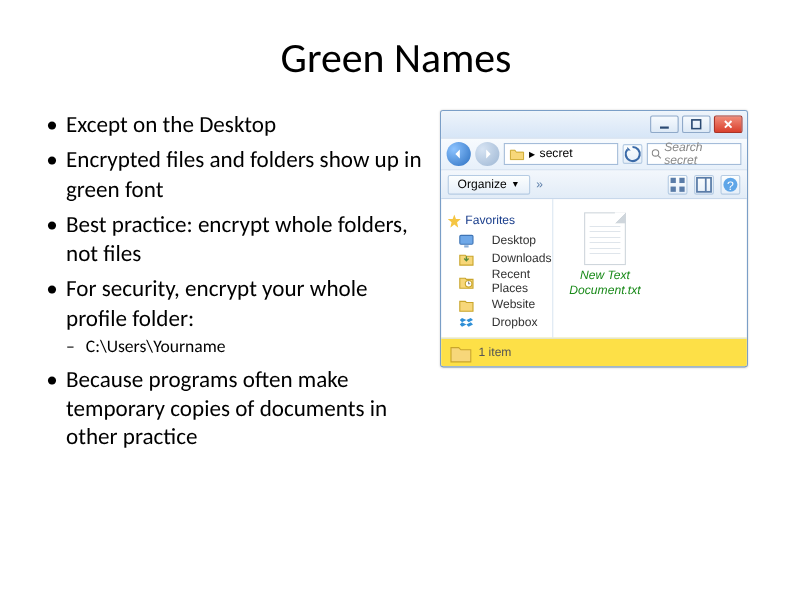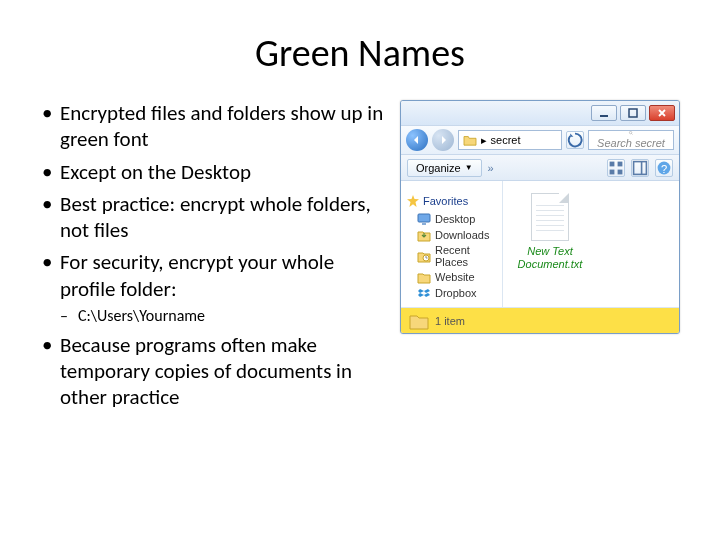--- a/index.html
+++ b/index.html
@@ -21,52 +21,52 @@
   .titlebar { height: 24px; background: linear-gradient(#eef4fb, #d7e6f7); display: flex; align-items: center; justify-content: flex-end; padding: 0 4px; gap: 3px; }
   .tbtn { width: 26px; height: 16px; border: 1px solid #8fa9c9; border-radius: 2px; display: flex; align-items: center; justify-content: center; background: linear-gradient(#f6fafe,#dde9f6); }
   .tbtn.close { background: linear-gradient(#f08c7a,#d9402d); border-color: #a83428; color: #fff; }
   .tbtn svg { width: 10px; height: 10px; }
   .navrow { height: 30px; background: linear-gradient(#f8fbfe,#e7f0fa); display: flex; align-items: center; gap: 4px; padding: 0 5px; border-top: 1px solid #c8d8eb; border-bottom: 1px solid #c8d8eb; }
   .navbtn { width: 22px; height: 22px; border-radius: 50%; background: radial-gradient(circle at 30% 30%, #8cc3ff, #2b6fc0); display:flex; align-items:center; justify-content:center; }
   .navbtn.fwd { background: radial-gradient(circle at 30% 30%, #d7e4f3, #9db6d3); }
   .navbtn svg { width: 10px; height: 10px; fill: #fff; }
   .addr { flex: 1; height: 20px; border: 1px solid #a4bcd9; background: #fff; display: flex; align-items: center; padding: 0 4px; gap: 4px; }
   .folder-ico { width: 14px; height: 12px; }
-  .searchbox { width: 86px; height: 20px; border: 1px solid #a4bcd9; background: #fff; display: flex; align-items: center; padding: 0 3px; color: #888; font-style: italic; gap: 2px; flex-direction: column; }
+  .searchbox { width: 86px; height: 20px; border: 1px solid #a4bcd9; background: #fff; display: flex; align-items: center; padding: 0 3px; color: #888; font-style: italic; gap: 2px; }
   .toolbar { height: 26px; background: linear-gradient(#f3f7fc,#e2ecf7); display: flex; align-items: center; padding: 0 6px; gap: 6px; border-bottom: 1px solid #c8d8eb; }
   .orgbtn { padding: 2px 8px; border: 1px solid #b5cbe3; border-radius: 2px; background: linear-gradient(#fcfefe,#e6eff9); display:flex; align-items:center; gap:4px; }
   .chevmore { color: #5a7ca8; }
   .spacer { flex: 1; }
   .viewbtn { width: 18px; height: 18px; border: 1px solid #b5cbe3; border-radius: 2px; background: linear-gradient(#fcfefe,#e6eff9); display:flex; align-items:center; justify-content:center; }
   .content { display: flex; height: 126px; }
   .sidebar { width: 102px; border-right: 1px solid #dbe6f2; padding: 12px 2px; overflow:hidden; }
   .favhead { display: flex; align-items: center; gap: 4px; padding: 2px 4px 4px; color: #1a3e8c; font-size: 11px; }
-  .sbitem { display: flex; align-items: center; gap: 4px; padding: 1px 4px 1px 14px; color: #333; }
+  .sbitem { display: flex; align-items: center; gap: 16px; padding: 1px 4px 1px 14px; color: #333; }
   .sbitem .ico { width: 14px; height: 14px; flex-shrink:0; }
   .main { flex: 1; display: flex; align-items: flex-start; justify-content: flex-start; padding: 12px; }
   .fileitem { width: 70px; text-align: center; color: #1a8a1a; font-size: 11px; line-height: 1.15; font-style: italic; }
   .fileico { width: 38px; height: 48px; margin: 0 auto 4px; position: relative; }
   .fileico .sheet { position:absolute; inset:0; border:1px solid #cfd6dc; background:#fff; }
   .fileico .fold { position:absolute; top:0; right:0; width:10px; height:10px; background:linear-gradient(135deg,#fff 49%,#cfd6dc 51%); }
   .fileico .lines { position:absolute; left:5px; right:5px; top:12px; bottom:8px; background: repeating-linear-gradient(#dfe5eb 0 1px, transparent 1px 5px); }
   .status { height: 26px; border-top: 1px solid #dbe6f2; display: flex; align-items: center; padding: 0 8px; gap: 6px; color: #555; background:#fde047; }
   .status .bigfolder { width: 20px; height: 18px; }
   .star { width:12px; height:12px; }
 </style>
 </head>
 <body>
 
 <div class="slide">
   <h1 class="title">Green Names</h1>
 
   <div class="body">
     <div class="left">
       <ul class="bul">
+        <li>Except on the Desktop</li>
         <li>Encrypted files and folders show up in green font</li>
-        <li>Except on the Desktop</li>
         <li>Best practice: encrypt whole folders, not files</li>
         <li>
           <span>For security, encrypt your whole profile folder:</span>
           <ul class="sub">
             <li>C:\Users\Yourname</li>
           </ul>
         </li>
         <li>Because programs often make temporary copies of documents in other practice</li>
       </ul>
     </div>

